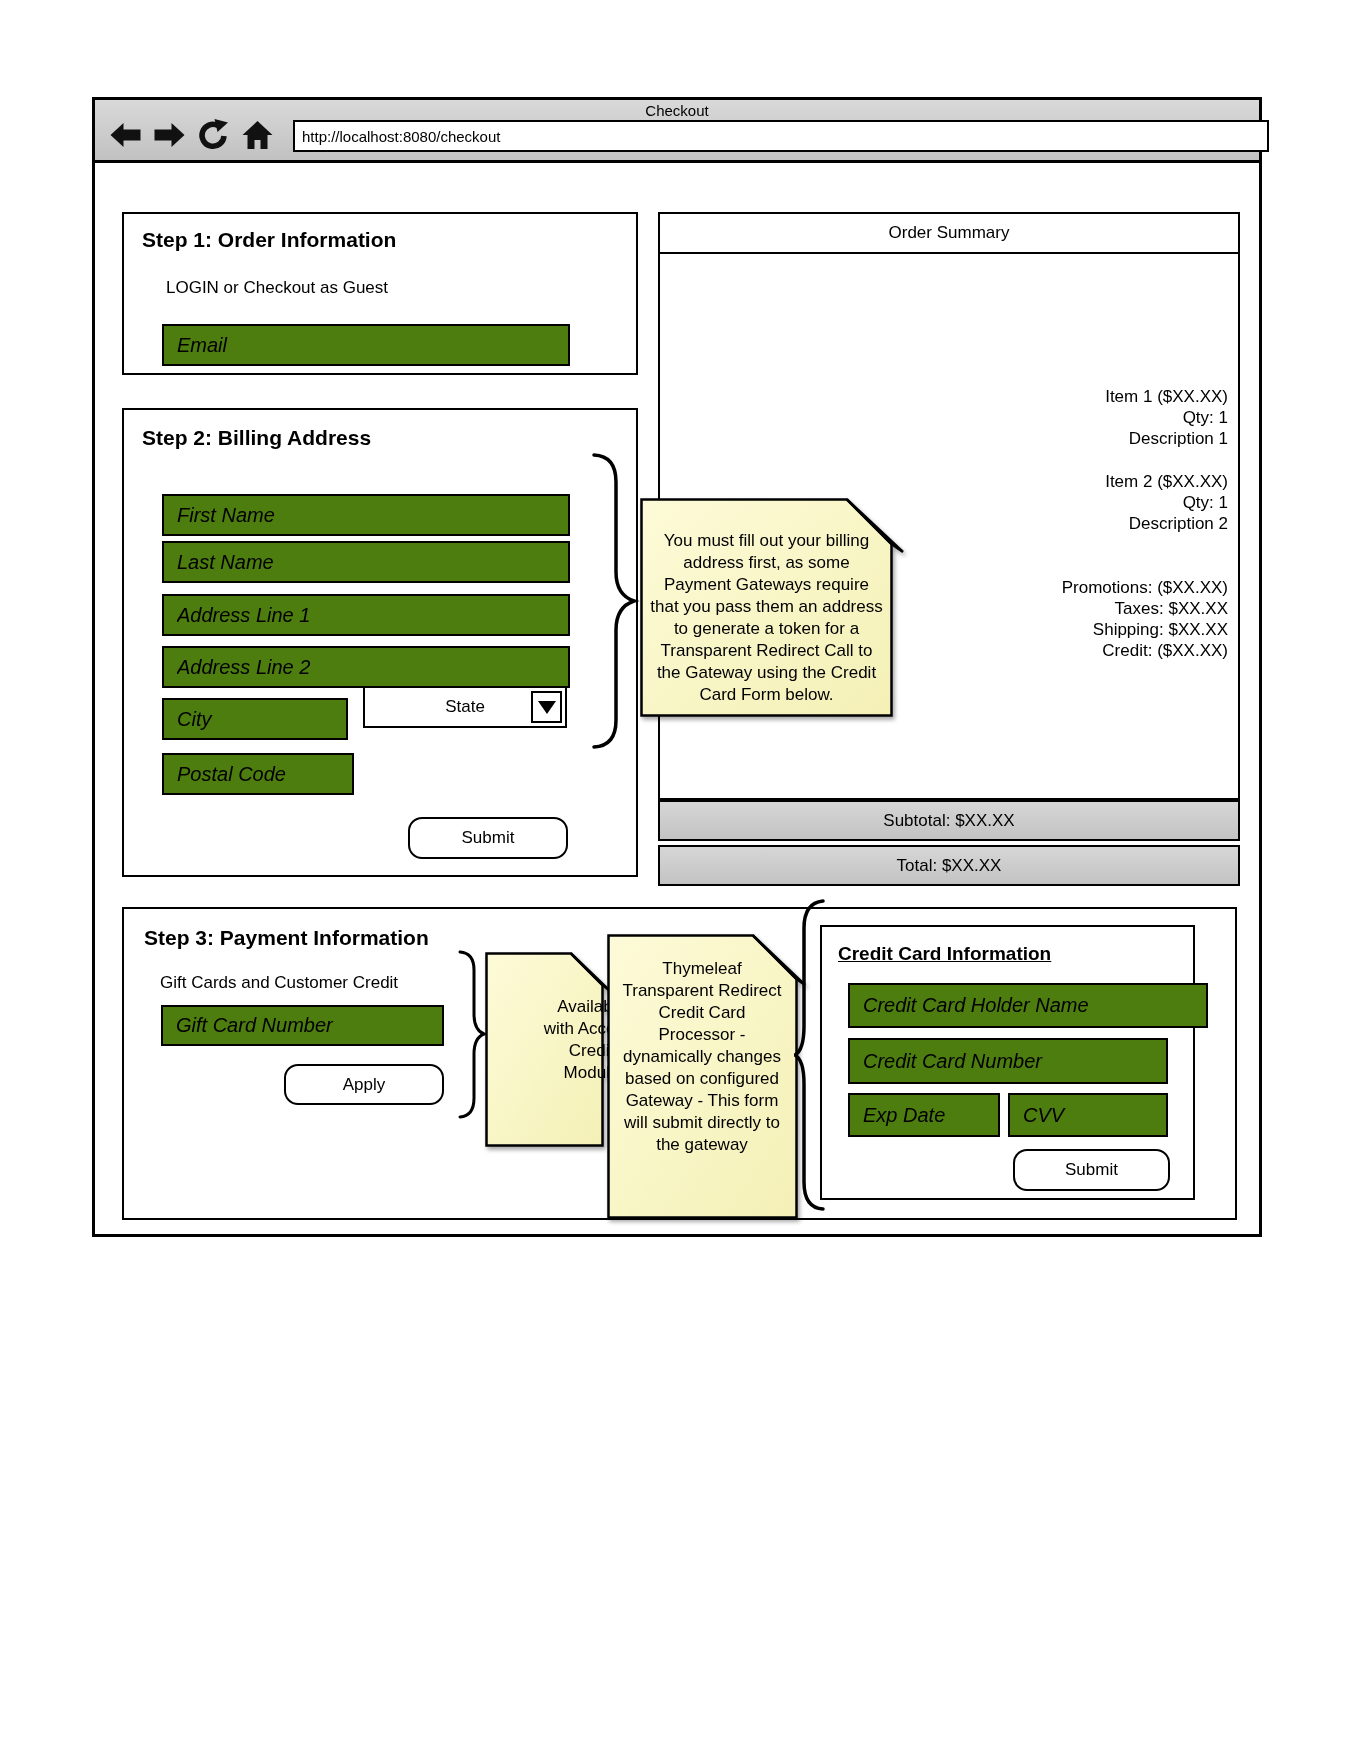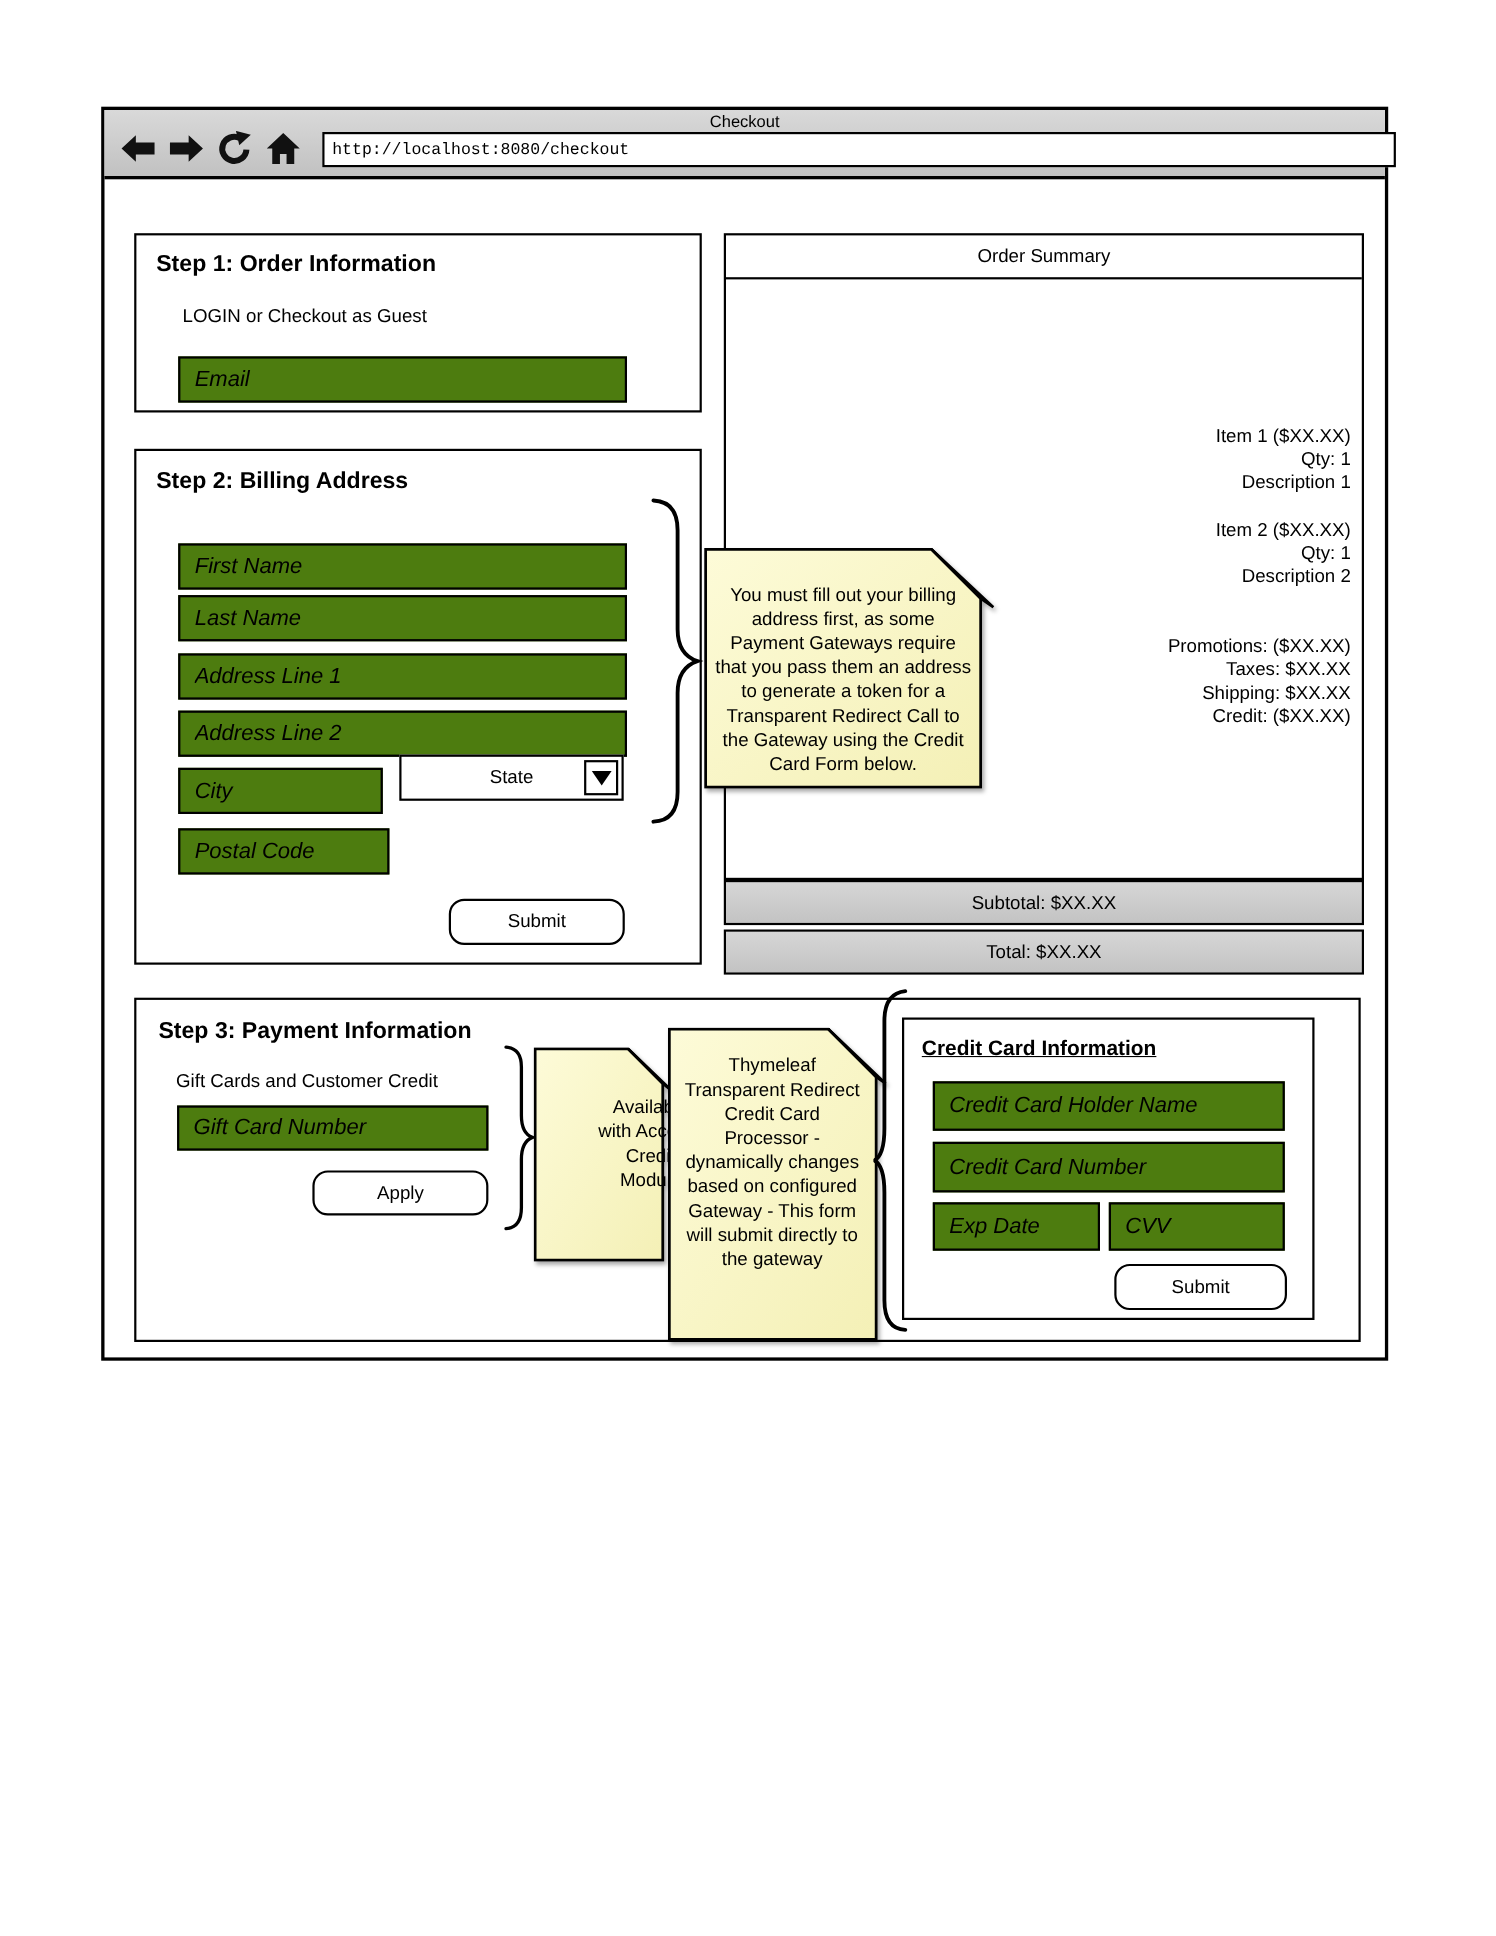--- a/index.html
+++ b/index.html
@@ -6,21 +6,21 @@
   body{width:1360px;height:1760px;background:#fff;font-family:"Liberation Sans",sans-serif;color:#000;}
   #page{position:relative;width:1360px;height:1760px;overflow:hidden;}
   .abs{position:absolute;box-sizing:border-box;}
 
   
   .window{border:3px solid #000;background:#fff;}
   .chrome{position:absolute;left:0;top:0;right:0;height:60px;background:linear-gradient(180deg,#d9d9d9,#c1c1c1);border-bottom:3px solid #000;}
   .win-title{position:absolute;left:0;right:0;top:2px;text-align:center;font-size:15px;}
   .nav{position:absolute;left:14px;top:19px;display:flex;gap:11px;align-items:center;}
   .nav .icon{width:33px;height:32px;cursor:pointer;}
-  .urlbar{position:absolute;left:198px;top:20px;width:958px;height:28px;border:2.5px solid #000;background:#fff;font-size:15px;padding:0 7px;font-family:Liberation Mono, monospace;color:#000;}
+  .urlbar{position:absolute;left:198px;top:20px;width:958px;height:28px;border:2.5px solid #000;background:#fff;font-size:15px;padding:0 7px;font-family:Liberation Sans, sans-serif;color:#000;}
 
   
   .panelbox{border:2.5px solid #000;background:#fff;}
   .h-step{position:absolute;font-size:21px;font-weight:bold;white-space:nowrap;}
   .label{position:absolute;font-size:17px;white-space:nowrap;}
   .winput{position:absolute;border:2.5px solid #000;background:#4d7c0f;font-size:20px;padding:0 0 0 13px;font-family:"Liberation Sans",sans-serif;color:#000;box-sizing:border-box;font-style:italic;}
   .winput::placeholder{color:#000;opacity:1;}
   .wbtn{position:absolute;border:2.5px solid #000;border-radius:14px;background:#fff;font-size:17px;font-family:"Liberation Sans",sans-serif;color:#000;cursor:pointer;display:flex;align-items:center;justify-content:center;box-sizing:border-box;}
 
   
@@ -169,20 +169,20 @@
     </svg>
     <div class="note-text" style="left:11px;top:24px;width:168px;">Thymeleaf Transparent Redirect Credit Card Processor - dynamically changes based on configured Gateway - This form will submit directly to the gateway</div>
   </div>
 
   <svg class="brace" style="left:794px;top:898px;" width="32" height="314" viewBox="0 0 32 314">
     <path d="M29,3 Q10,5 10,30 L10,128 Q10,152 1,157 Q10,162 10,186 L10,284 Q10,310 29,311" fill="none" stroke="#000" stroke-width="3.5" stroke-linecap="round"></path>
   </svg>
 
   <div class="abs panelbox" style="left:820px;top:925px;width:375px;height:275px;">
     <div class="cc-h" style="left:16px;top:16px;">Credit Card Information</div>
-    <input class="winput" style="left: 26px; top: 56px; width: 320px; height: 45px;" placeholder="Credit Card Holder Name">
+    <input class="winput" style="left: 26px; top: 56px; width: 360px; height: 45px;" placeholder="Credit Card Holder Name">
     <input class="winput" style="left: 26px; top: 111px; width: 320px; height: 46px;" placeholder="Credit Card Number">
     <input class="winput" style="left: 26px; top: 166px; width: 152px; height: 44px;" placeholder="Exp Date">
     <input class="winput" style="left: 186px; top: 166px; width: 160px; height: 44px;" placeholder="CVV">
     <button class="wbtn" style="left:191px;top:222px;width:157px;height:42px;">Submit</button>
   </div>
 
 </div>
 
 </body></html>

